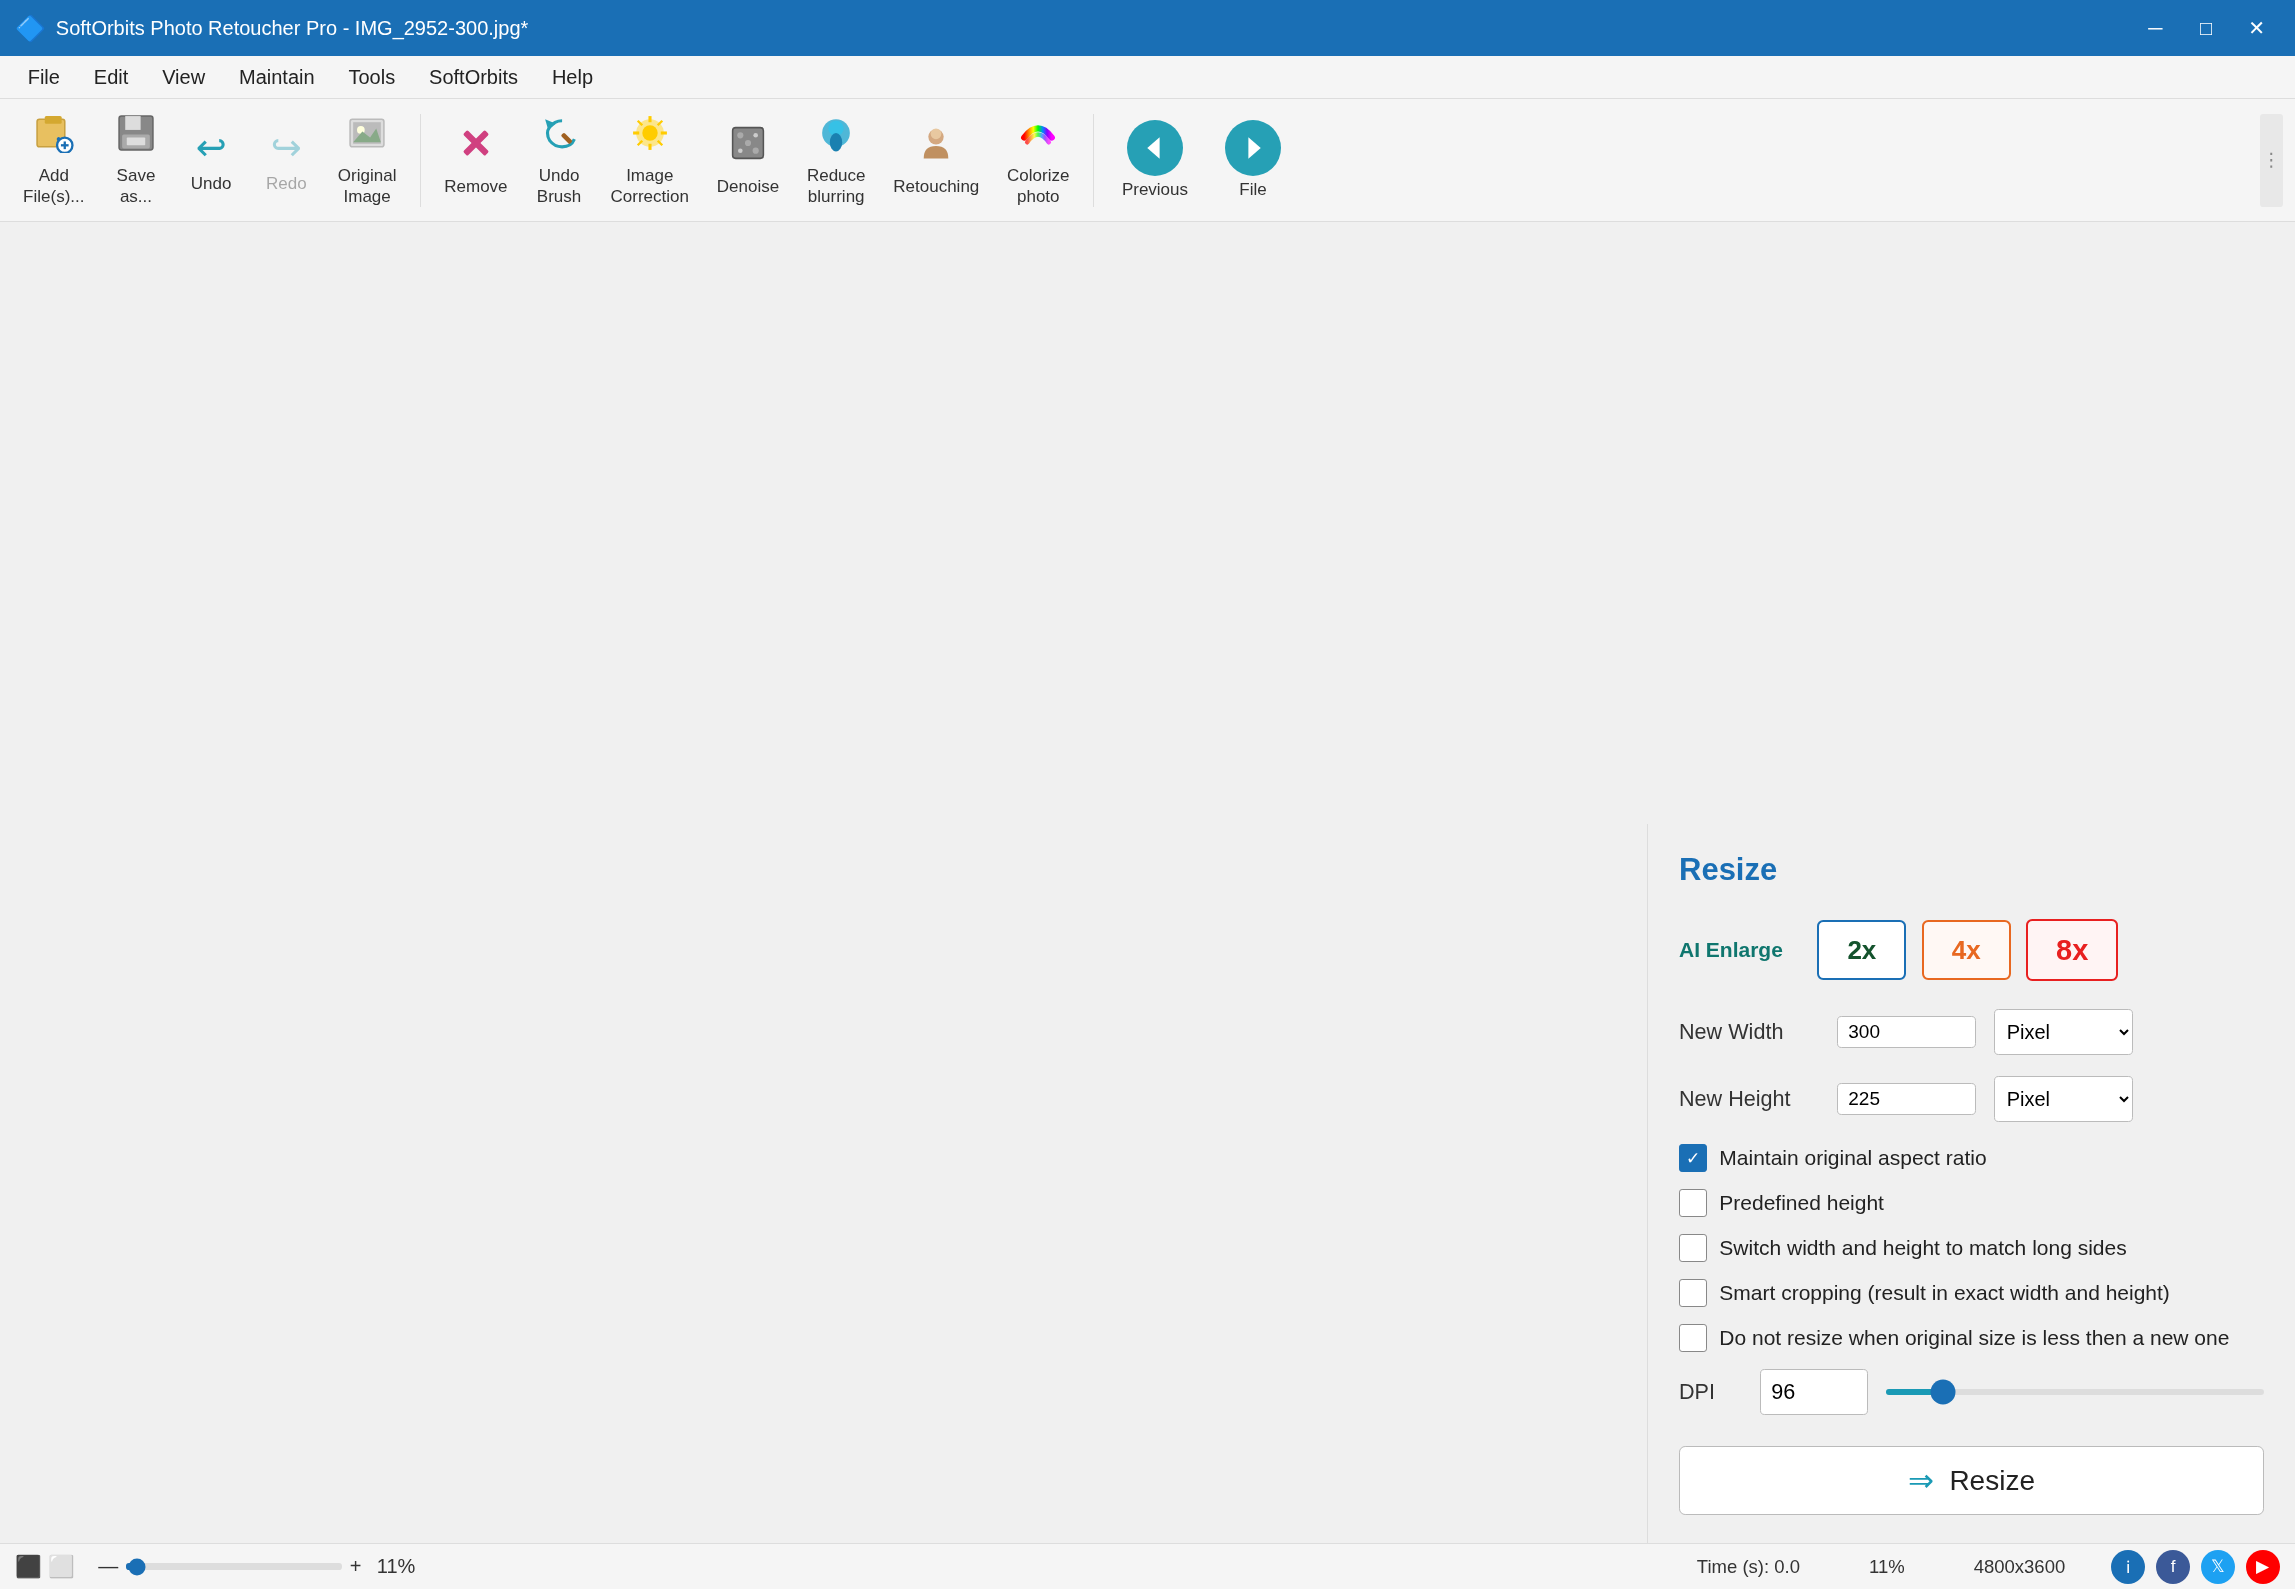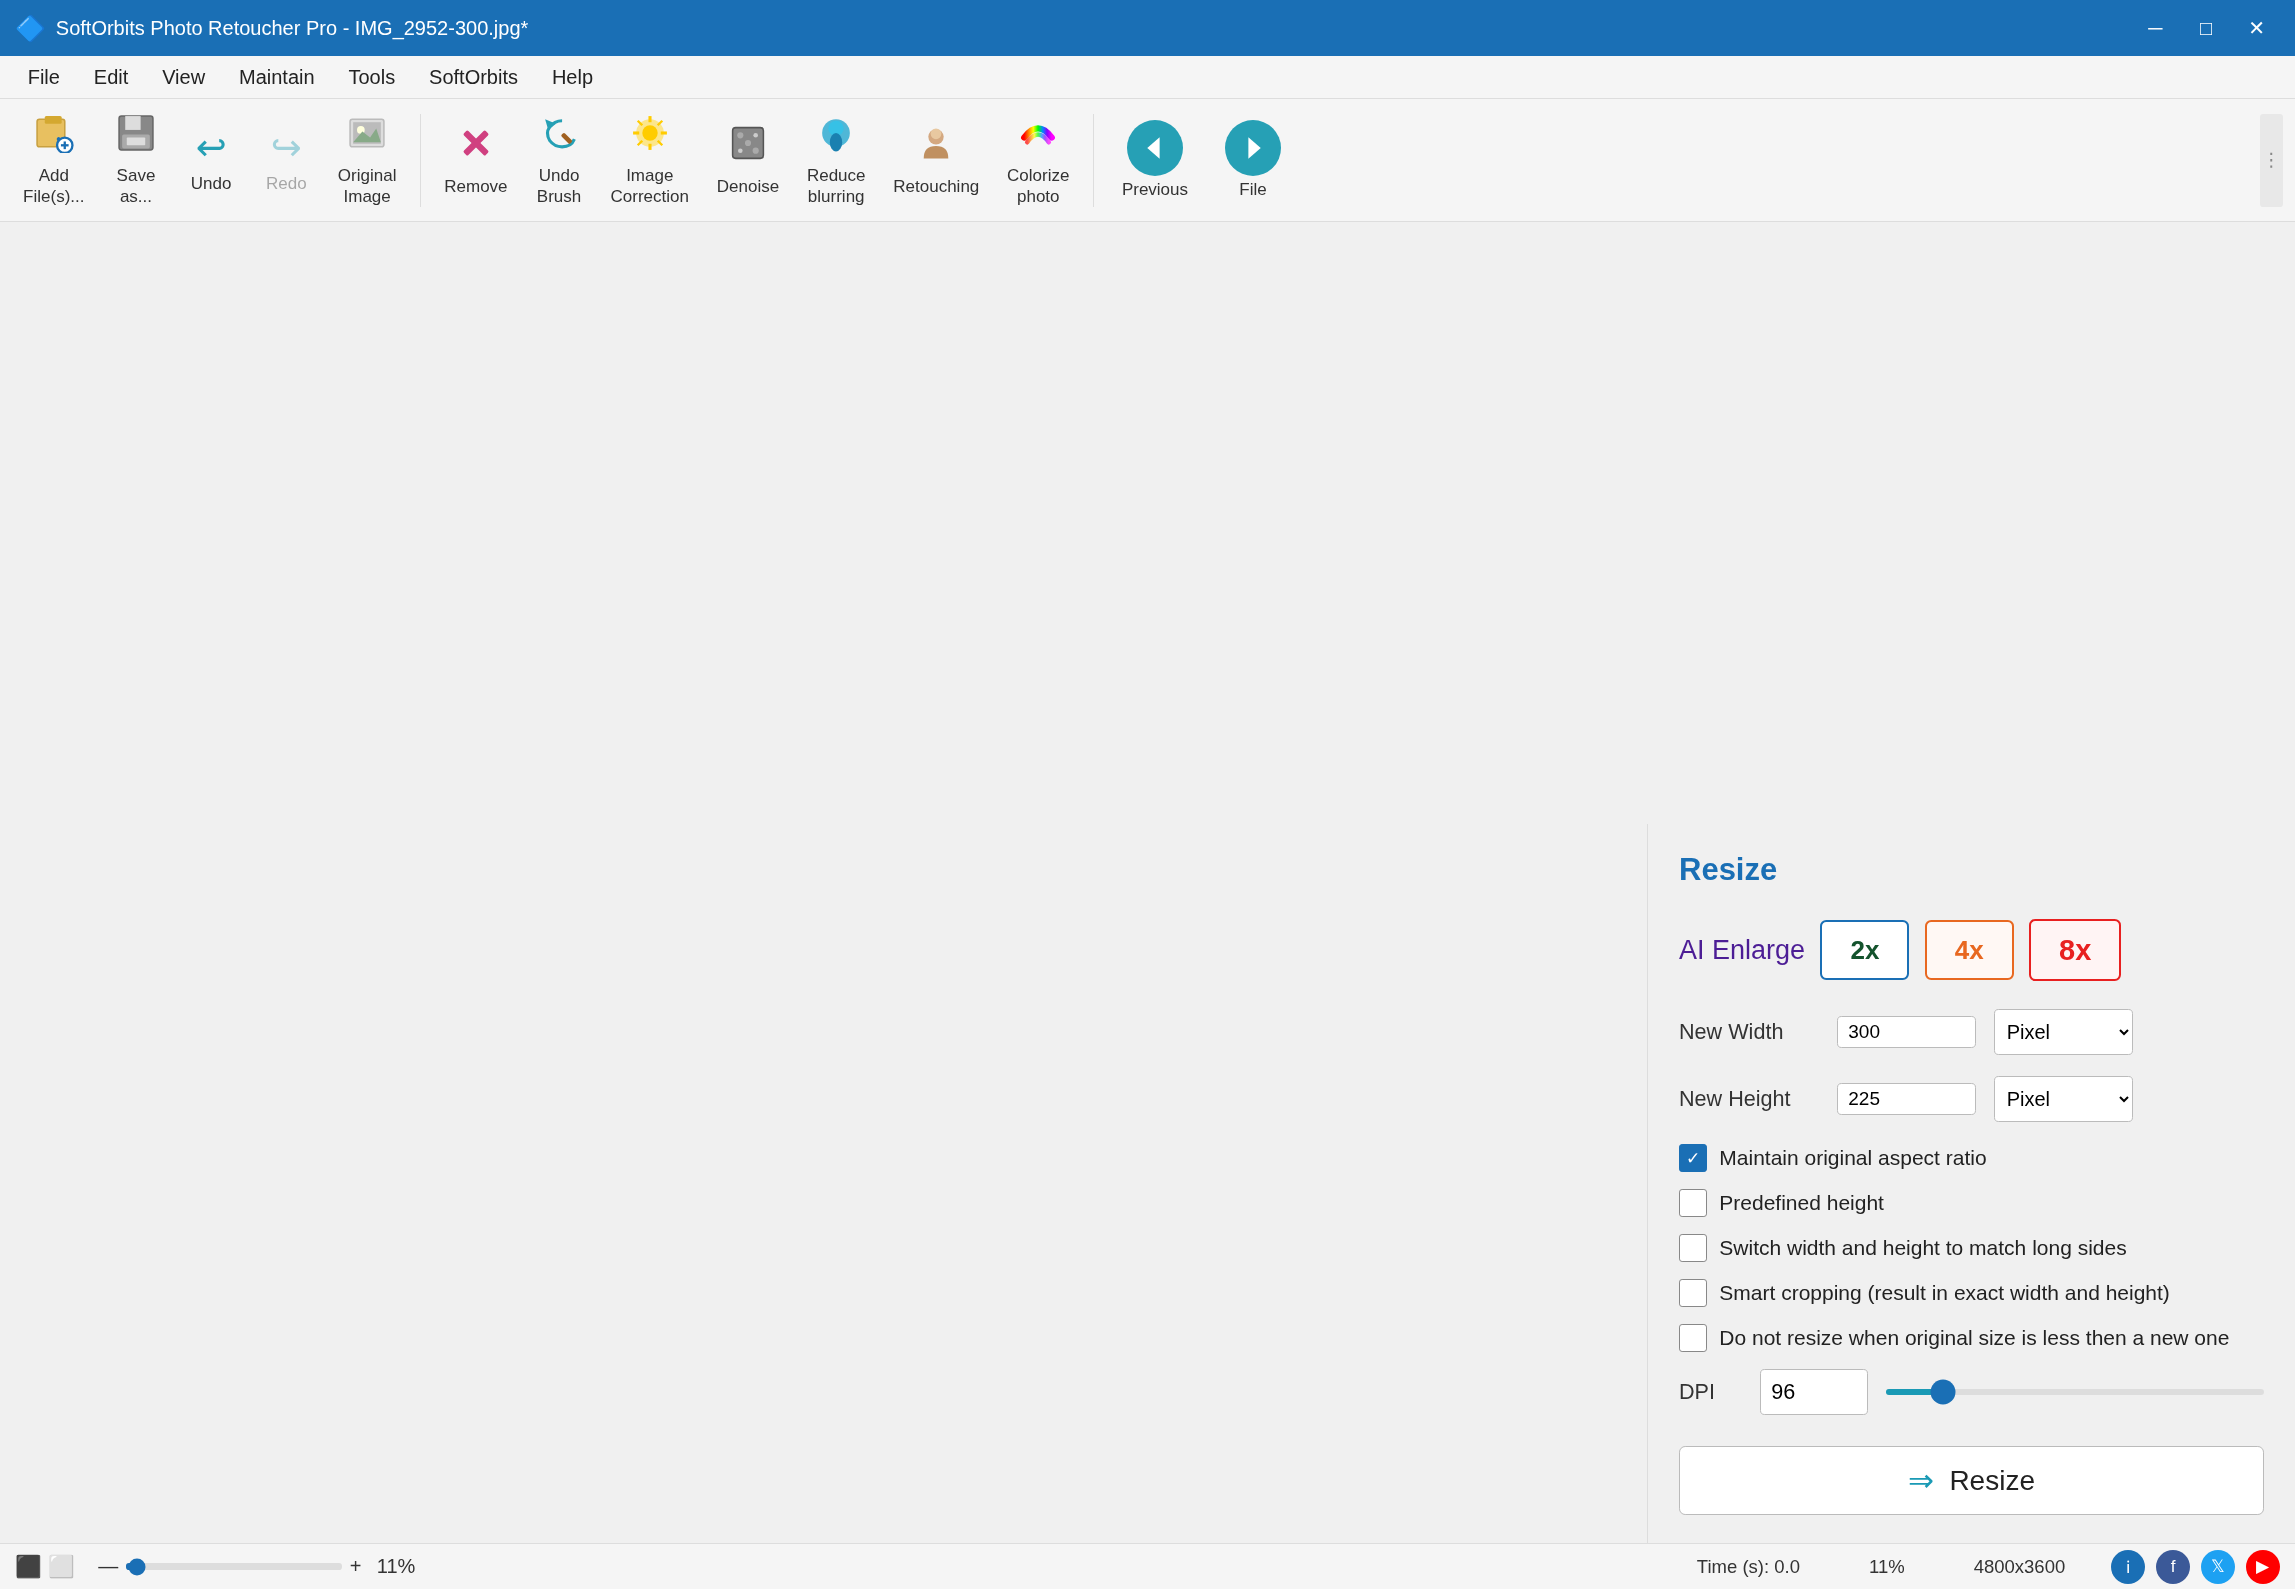--- a/index.html
+++ b/index.html
@@ -130,23 +130,24 @@
     }
 
     
     .section-row {
       display: flex;
       align-items: center;
       margin-bottom: 28px;
       gap: 15.4px;
     }
     .section-label {
-      font-size: 27px;
-      color: #4c1d95;
+      font-size: 21px;
+      color: #0f766e;
       min-width: 123px;
+      font-weight: bold;
     }
     .enlarge-btn {
       padding: 12.3px 28px;
       font-size: 26px;
       font-weight: bold;
       border: 2.3px solid #bbb;
       border-radius: 6.2px;
       cursor: pointer;
       background: white;
     }

